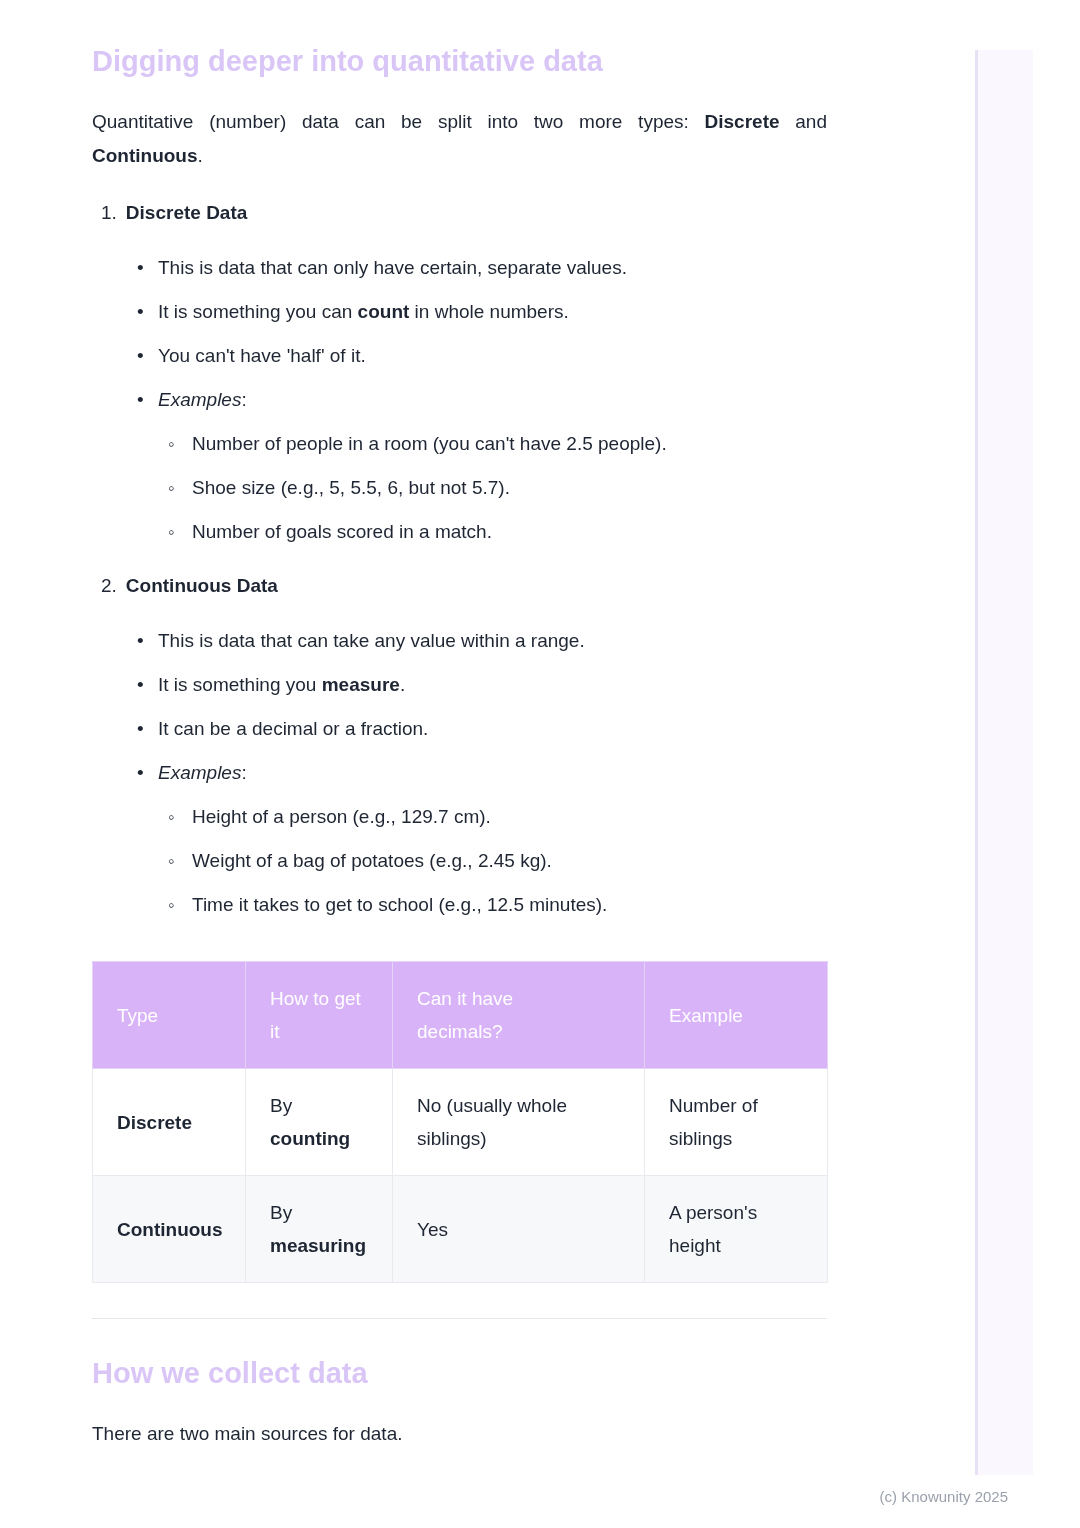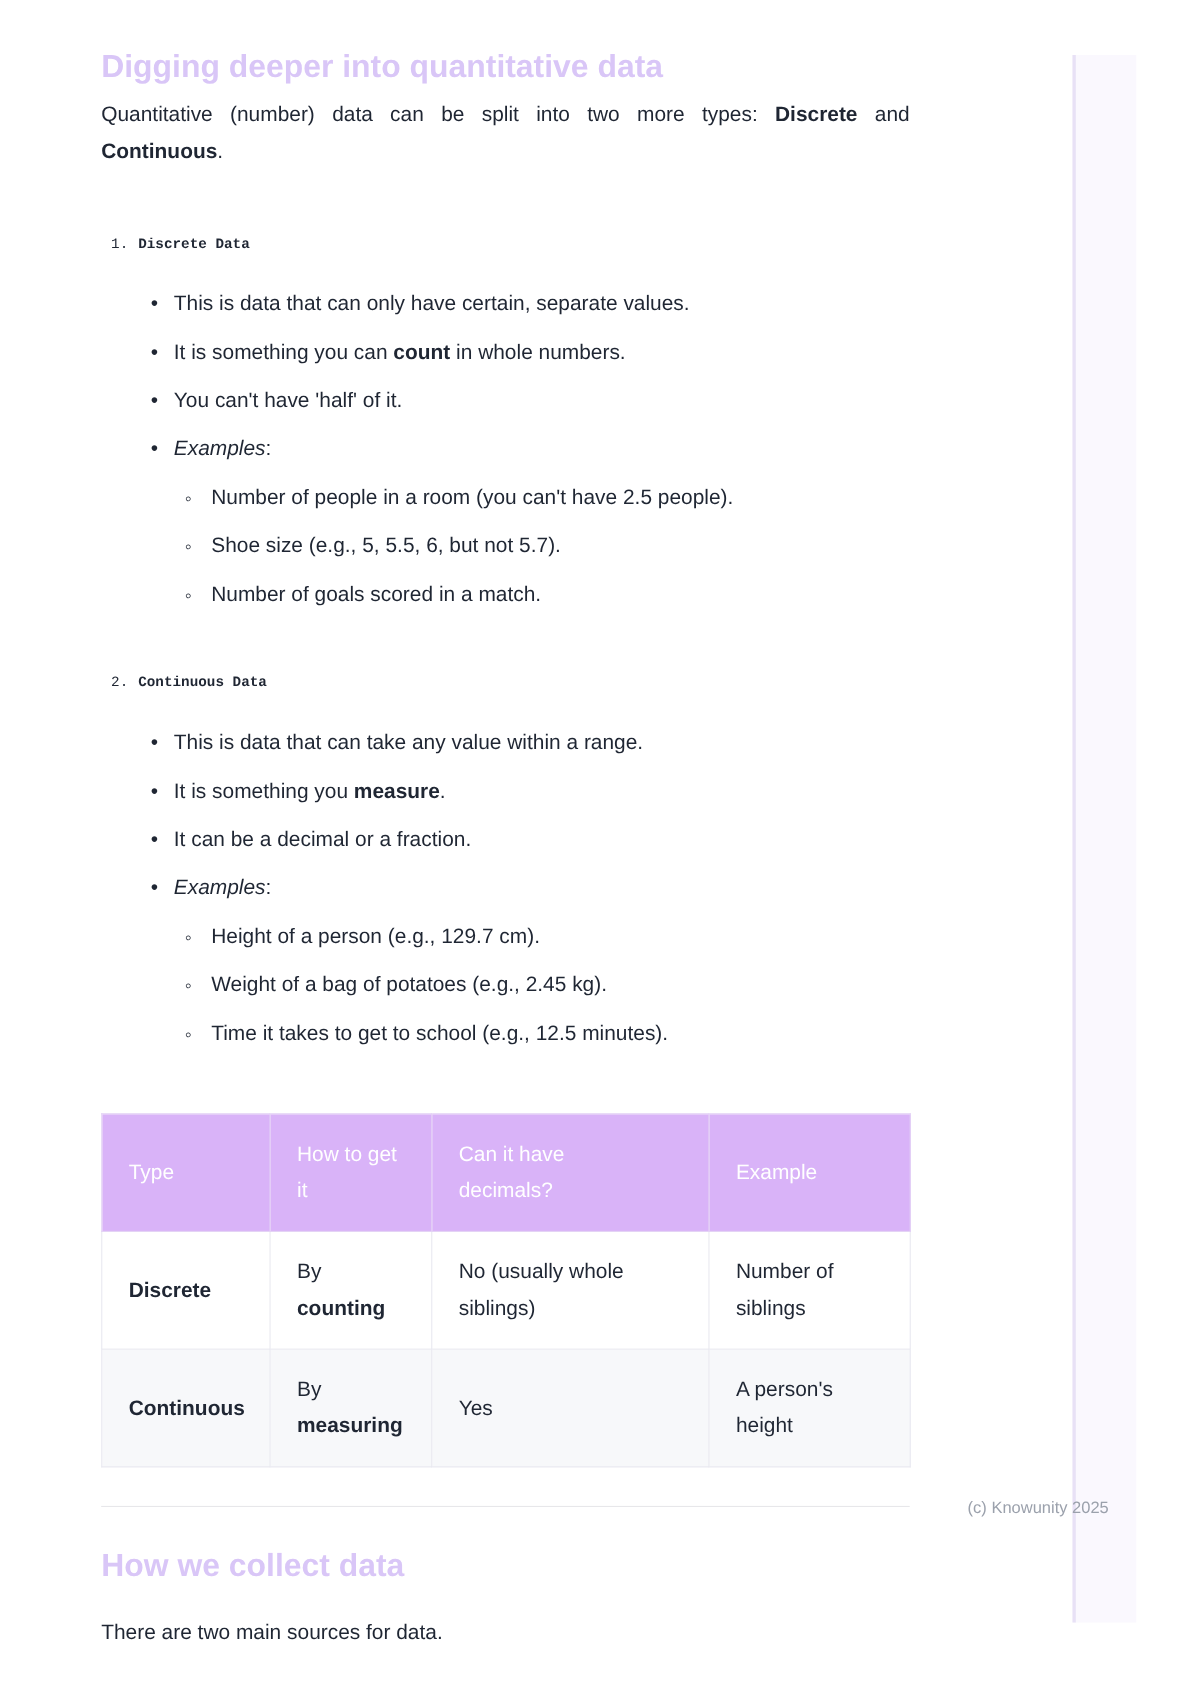--- a/index.html
+++ b/index.html
@@ -32,31 +32,30 @@
   }
   h1, h2 {
     margin: 0;
     font-size: 29px;
     line-height: 33px;
     font-weight: 700;
     color: #d9c6f7;
   }
   h1 { margin-top: 45px; }
   .intro {
-    margin: 10px 0 0;
+    margin: 27px 0 0;
     font-size: 19px;
     line-height: 34px;
     text-align: justify;
   }
   .num-heading {
-    margin: 54px 0 0;
+    margin: 28px 0 0;
     padding-left: 9px;
-    font-size: 13px;
+    font-size: 19px;
     line-height: 24px;
-    font-family: Liberation Mono, monospace;
   }
   .num-heading .num { margin-right: 9px; font-weight: 400; }
   ul.bullets {
     list-style: none;
     margin: 29px 0 0;
     padding: 0;
   }
   ul.bullets > li {
     position: relative;
     padding-left: 66px;
@@ -87,21 +86,21 @@
     content: "\25E6";
     position: absolute;
     left: 10px;
     top: 0;
     font-size: 18px;
     color: #1f2633;
   }
   table.data-table {
     border-collapse: collapse;
     width: 735px;
-    margin-top: 58px;
+    margin-top: 42px;
     font-size: 19px;
     table-layout: fixed;
   }
   table.data-table th,
   table.data-table td {
     border: 1px solid #e9e9f0;
     vertical-align: middle;
     text-align: left;
     padding: 20px 24px;
     line-height: 33px;
@@ -121,21 +120,21 @@
     border-top: 1px solid #e7e7ea;
   }
   h2 { margin-top: 38px; }
   .collect-para {
     margin: 30px 0 14px;
     font-size: 19px;
     line-height: 28px;
   }
   .footer {
     position: absolute;
-    top: 1362px;
+    top: 1488px;
     right: 72px;
     font-size: 15px;
     color: #9ba1ac;
     z-index: 3;
   }
   strong { font-weight: 700; }
   em { font-style: italic; }
 </style>
 </head>
 <body>

